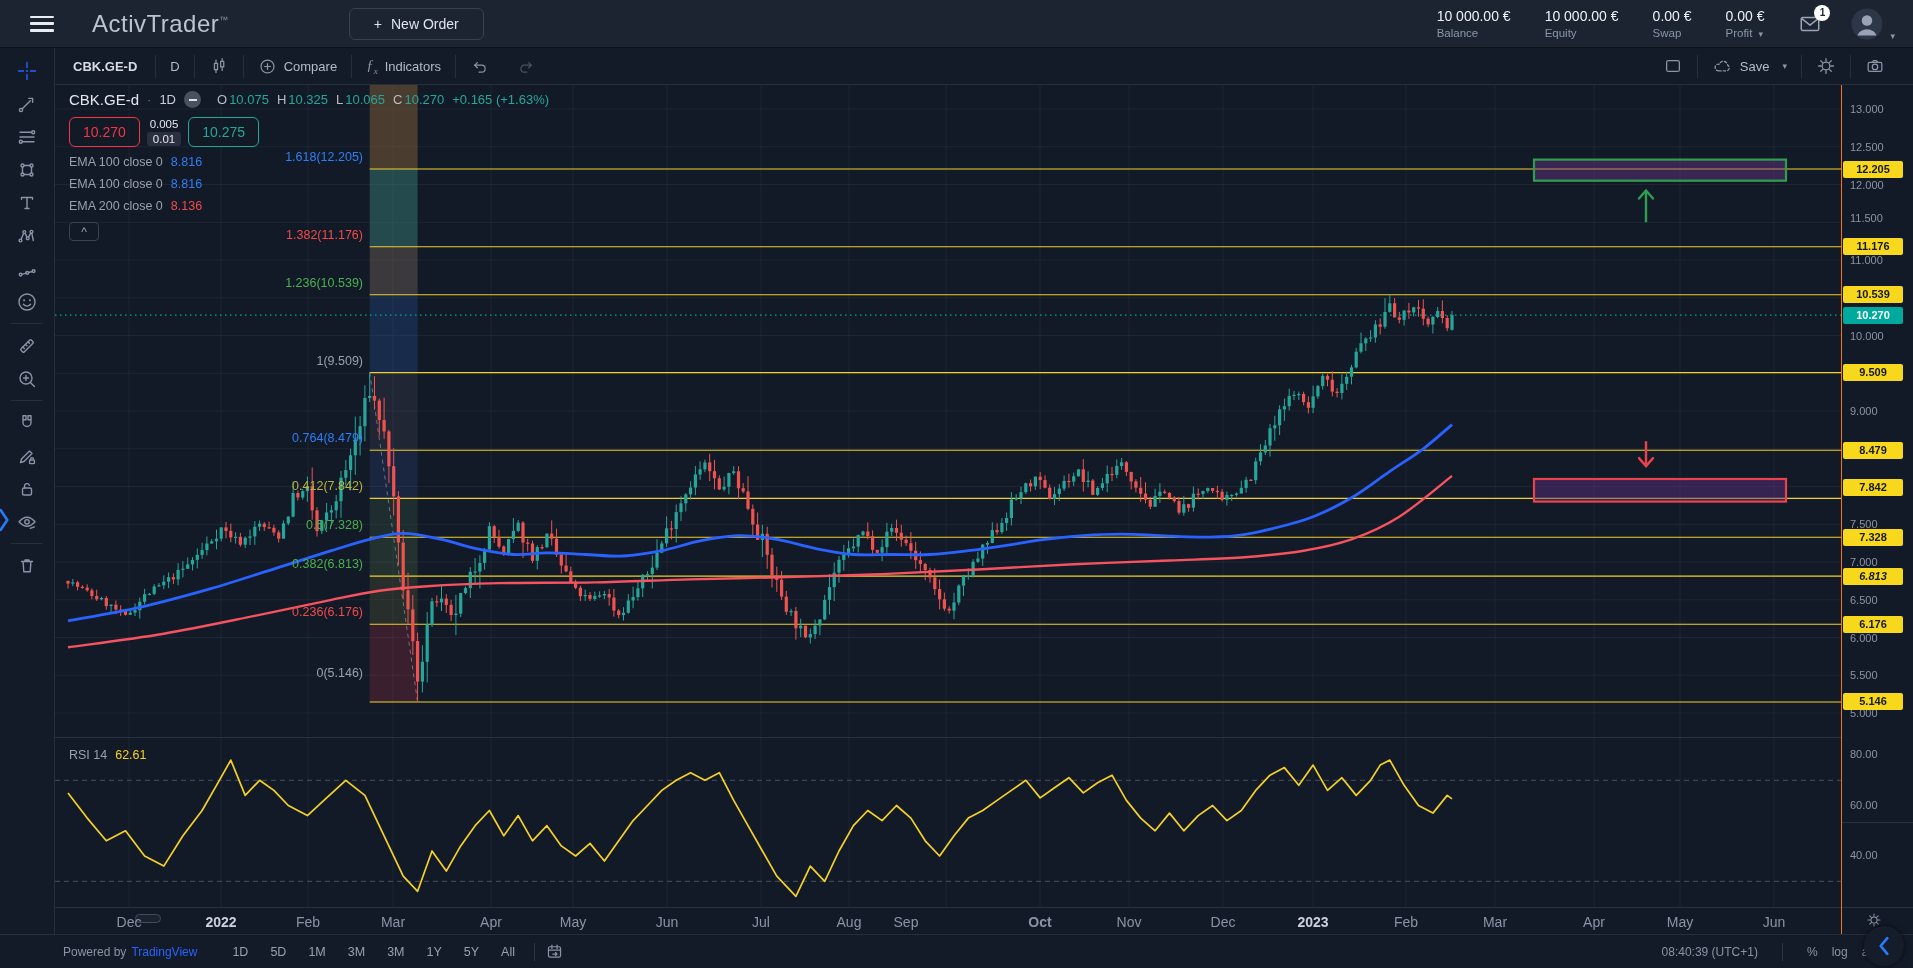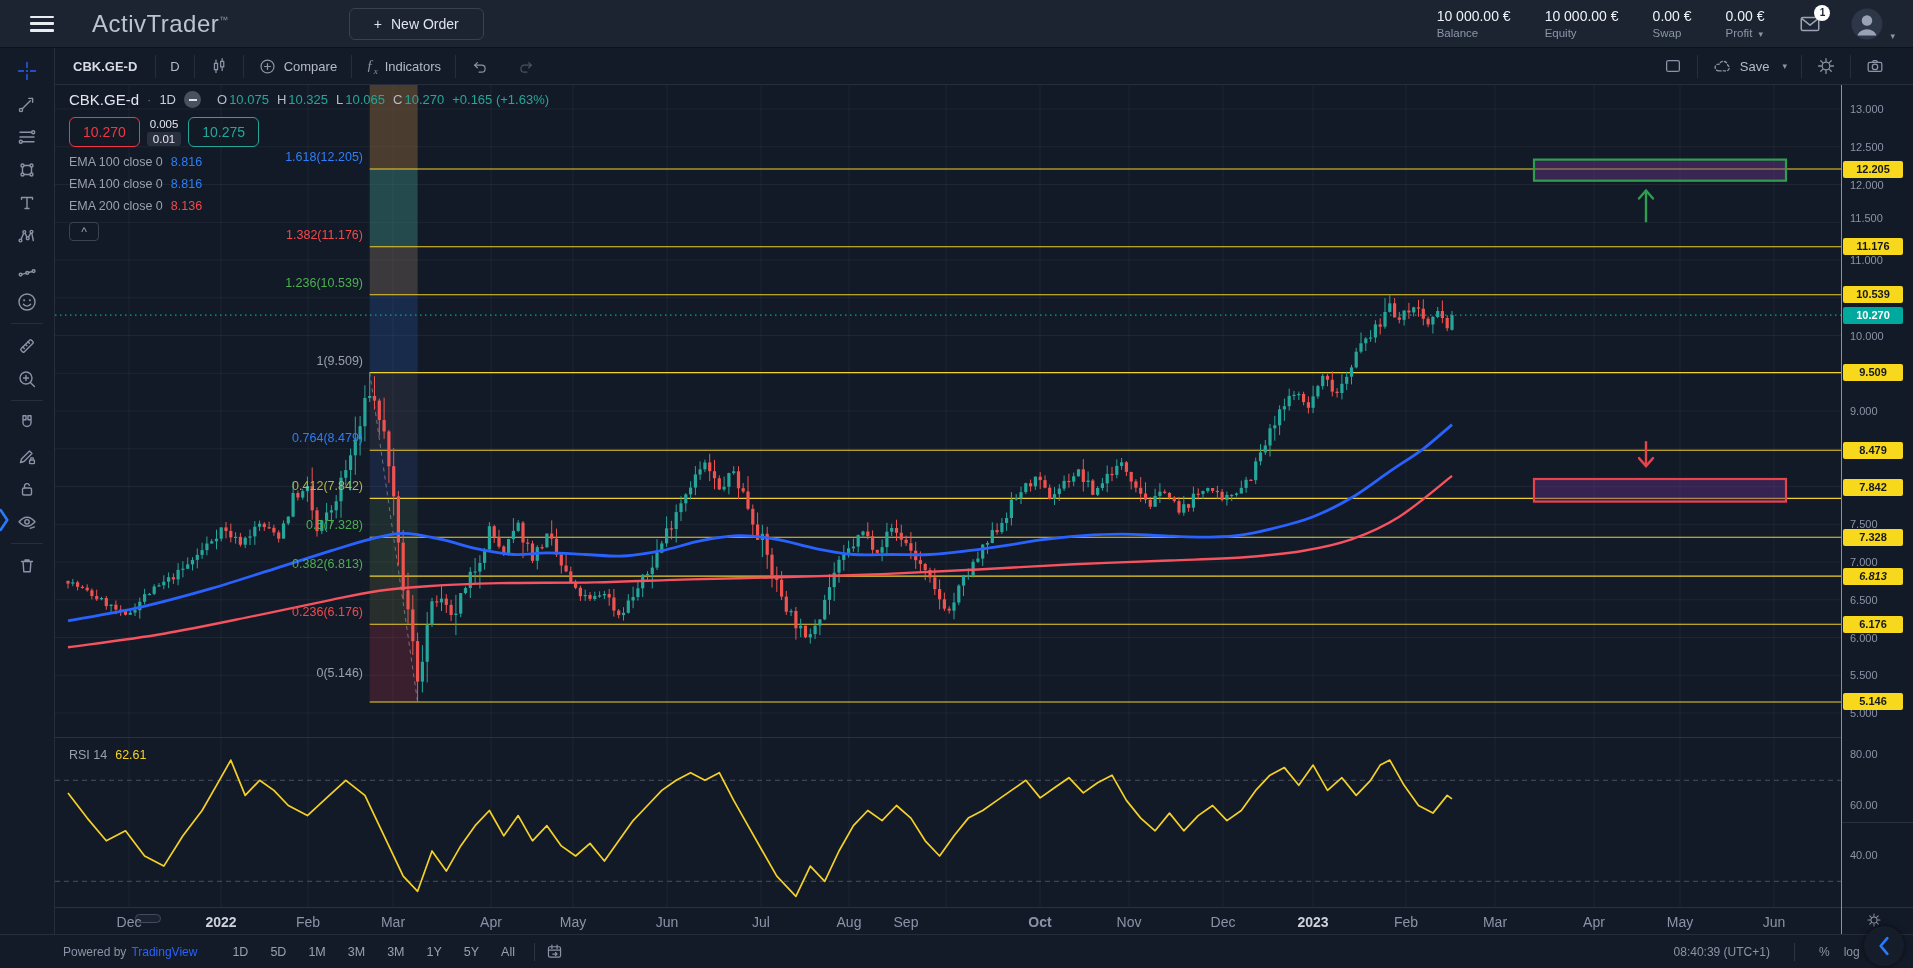--- a/index.html
+++ b/index.html
@@ -91,21 +91,21 @@
   #axis-gear { position:absolute; left:24px; top:827px; color:#8b93a6; }
 
   
   #bottom-bar { position:absolute; left:0; top:934px; width:1913px; height:34px; background:#141b28; border-top:1px solid #262d3d;
     display:flex; align-items:center; font-size:12px; color:#8b93a6; }
   #powered { margin-left:63px; display:flex; gap:5px; align-items:center; }
   #tv-link { color:#2962ff; cursor:pointer; }
   #tf-row { display:flex; margin-left:26px; gap:4px; }
   .tf-btn { padding:3px 9px; border-radius:4px; color:#9aa0aa; cursor:pointer; font-size:12.5px; }
   .bb-sep { width:1px; height:18px; background:#2c3342; margin:0 10px; }
-  #bb-right { margin-left:auto; display:flex; align-items:center; padding-right:16px; gap:14px; }
+  #bb-right { margin-left:auto; display:flex; align-items:center; padding-right:28px; gap:14px; }
   .bb-link { cursor:pointer; }
   #corner-circle { position:absolute; left:1864px; top:926px; width:40px; height:40px; border-radius:50%;
     background:#151d2a; box-shadow:0 0 6px rgba(0,0,0,.6); display:flex; align-items:center; justify-content:center; z-index:9; }
   #left-expander { position:absolute; left:-2px; top:508px; z-index:9; }
 
   svg { display:block; }
   svg .ic { fill:none; stroke:currentColor; stroke-width:1.4; stroke-linecap:round; stroke-linejoin:round; }
 </style>
 </head>
 <body>

